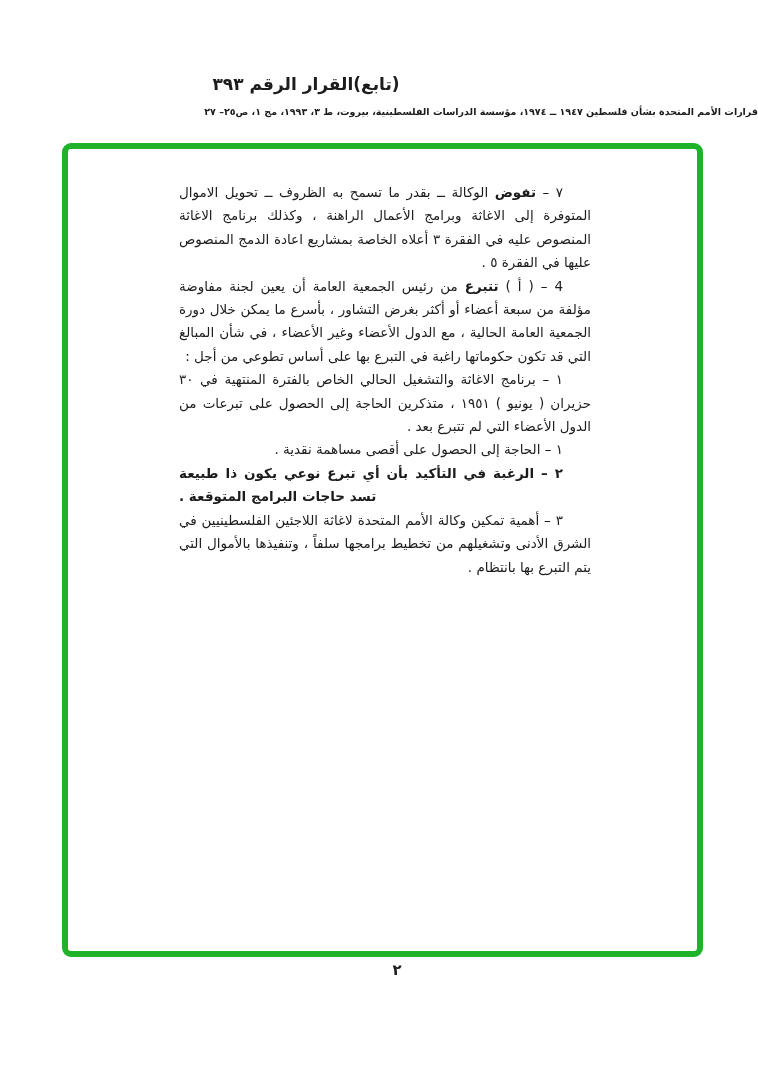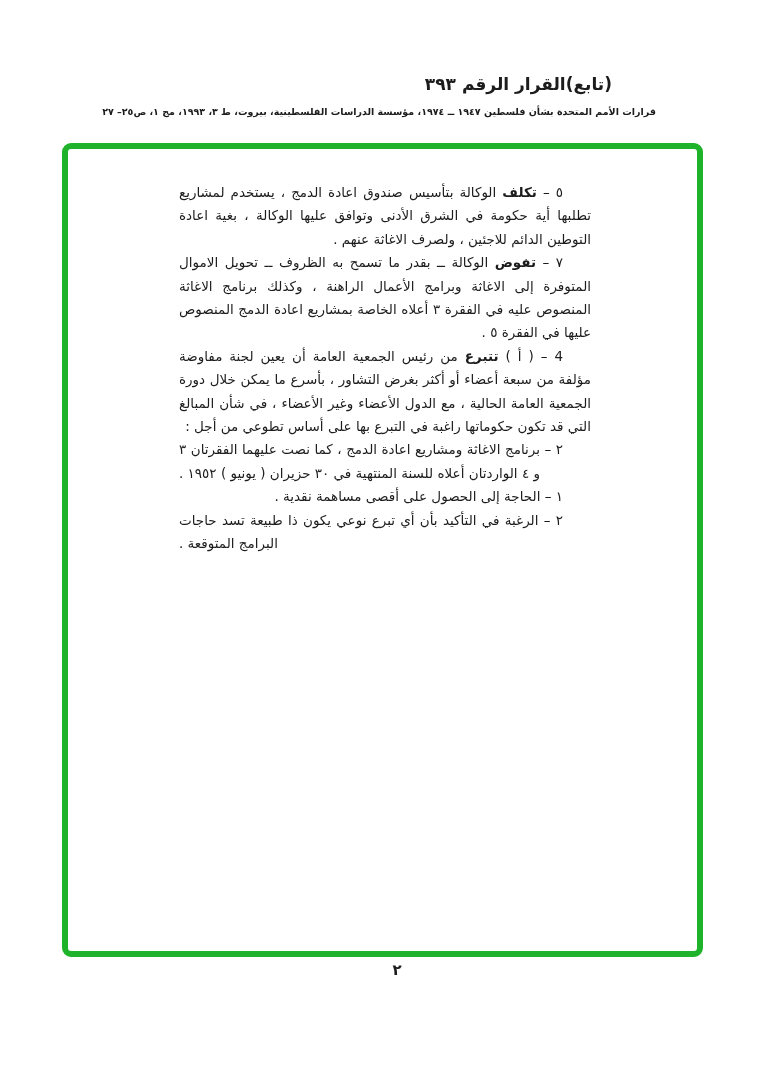--- a/index.html
+++ b/index.html
@@ -6,26 +6,26 @@
   body {
     width: 758px; height: 1078px;
     background: #ffffff;
     position: relative;
     font-family: "DejaVu Sans", sans-serif;
     color: #1c1c1c;
     overflow: hidden;
   }
   .page-title {
     position: absolute; top: 74px; left: 0; width: 612px;
-    direction: rtl;
+    text-align: center; direction: rtl;
     font-size: 17px; font-weight: bold;
   }
   .source-citation {
     position: absolute; top: 106px; left: 0; width: 758px;
-    text-align: center; direction: rtl;
+    direction: rtl;
     font-size: 9.5px; font-weight: bold;
     white-space: nowrap;
   }
   .document-frame {
     position: absolute; left: 62px; top: 143px;
     width: 629px; height: 802px;
     border: 6px solid #1fb32c;
     border-radius: 9px;
     background: #ffffff;
   }
@@ -47,22 +47,22 @@
 </style>
 </head>
 <body>
 
 <div class="page-title">(تابع)القرار الرقم ٣٩٣</div>
 
 <div class="source-citation">قرارات الأمم المتحدة بشأن فلسطين ١٩٤٧ ــ ١٩٧٤، مؤسسة الدراسات الفلسطينية، بيروت، ط ٣، ١٩٩٣، مج ١، ص٢٥– ٢٧</div>
 
 <div class="document-frame">
   <div class="document-body">
-      <p class="para"><span>٥ – </span><span class="bold">تكلف</span><span> الوكالة بتأسيس صندوق اعادة الدمج ، يستخدم لمشاريع تطلبها أية حكومة في الشرق الأدنى وتوافق عليها الوكالة ، بغية اعادة التوطين الدائم للاجئين ، ولصرف الاغاثة عنهم .</span></p>
       <p class="para"><span>٧ – </span><span class="bold">تفوض</span><span> الوكالة ــ بقدر ما تسمح به الظروف ــ تحويل الاموال المتوفرة إلى الاغاثة وبرامج الأعمال الراهنة ، وكذلك برنامج الاغاثة المنصوص عليه في الفقرة ٣ أعلاه الخاصة بمشاريع اعادة الدمج المنصوص عليها في الفقرة ٥ .</span></p>
       <p class="para"><span>4 – ( أ ) </span><span class="bold">تتبرع</span><span> من رئيس الجمعية العامة أن يعين لجنة مفاوضة مؤلفة من سبعة أعضاء أو أكثر بغرض التشاور ، بأسرع ما يمكن خلال دورة الجمعية العامة الحالية ، مع الدول الأعضاء وغير الأعضاء ، في شأن المبالغ التي قد تكون حكوماتها راغبة في التبرع بها على أساس تطوعي من أجل :</span></p>
-      <p class="para" style="text-align-last: left;"><span>٢ – برنامج الاغاثة ومشاريع اعادة الدمج ، كما نصت عليهما الفقرتان ٣ و ٤ الواردتان أعلاه للسنة المنتهية في ٣٠ حزيران ( يونيو ) ١٩٥٢ .</span></p>
+      <p class="para"><span>١ – برنامج الاغاثة والتشغيل الحالي الخاص بالفترة المنتهية في ٣٠ حزيران ( يونيو ) ١٩٥١ ، متذكرين الحاجة إلى الحصول على تبرعات من الدول الأعضاء التي لم تتبرع بعد .</span></p>
       <p class="para"><span>١ – الحاجة إلى الحصول على أقصى مساهمة نقدية .</span></p>
-      <p class="para" style="text-align-last: left;"><span>٢ – الرغبة في التأكيد بأن أي تبرع نوعي يكون ذا طبيعة تسد حاجات البرامج المتوقعة .</span></p>
+      <p class="para" style="text-align-last: left; font-weight: bold;"><span>٢ – الرغبة في التأكيد بأن أي تبرع نوعي يكون ذا طبيعة تسد حاجات البرامج المتوقعة .</span></p>
+      <p class="para"><span>٣ – أهمية تمكين وكالة الأمم المتحدة لاغاثة اللاجئين الفلسطينيين في الشرق الأدنى وتشغيلهم من تخطيط برامجها سلفاً ، وتنفيذها بالأموال التي يتم التبرع بها بانتظام .</span></p>
     </div>
 </div>
 
 <div class="page-number">٢</div>
 
 </body></html>

